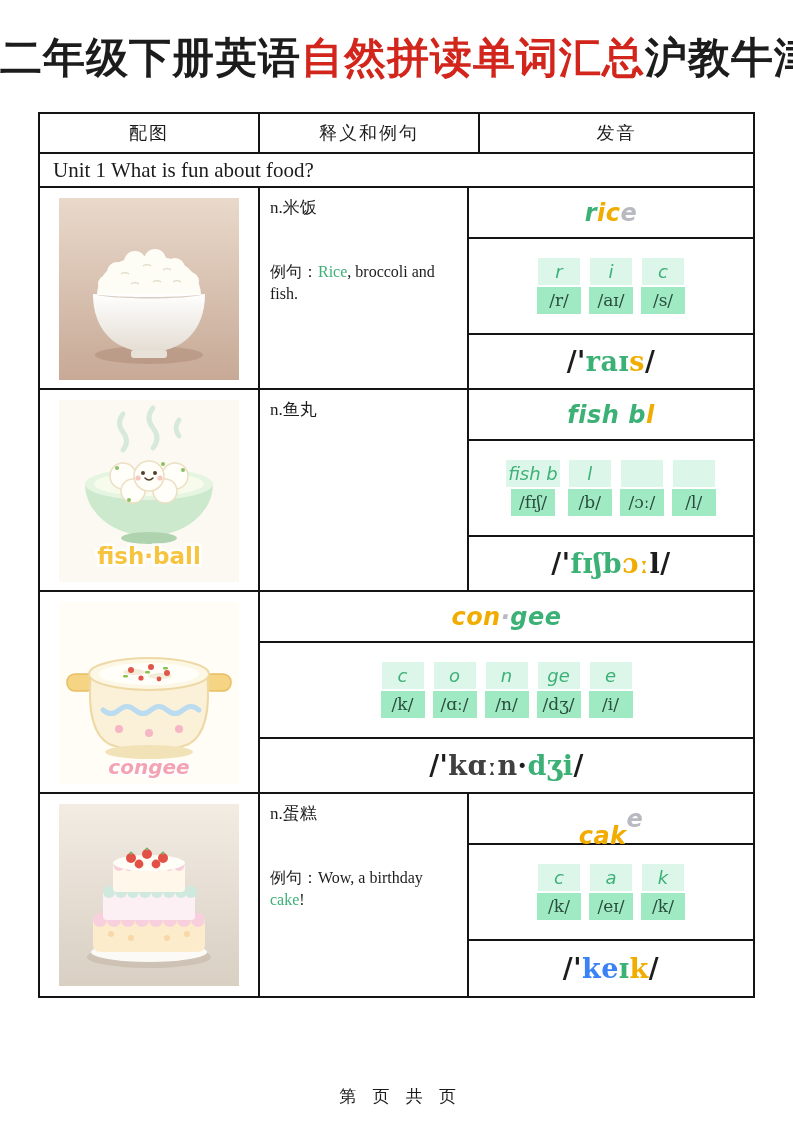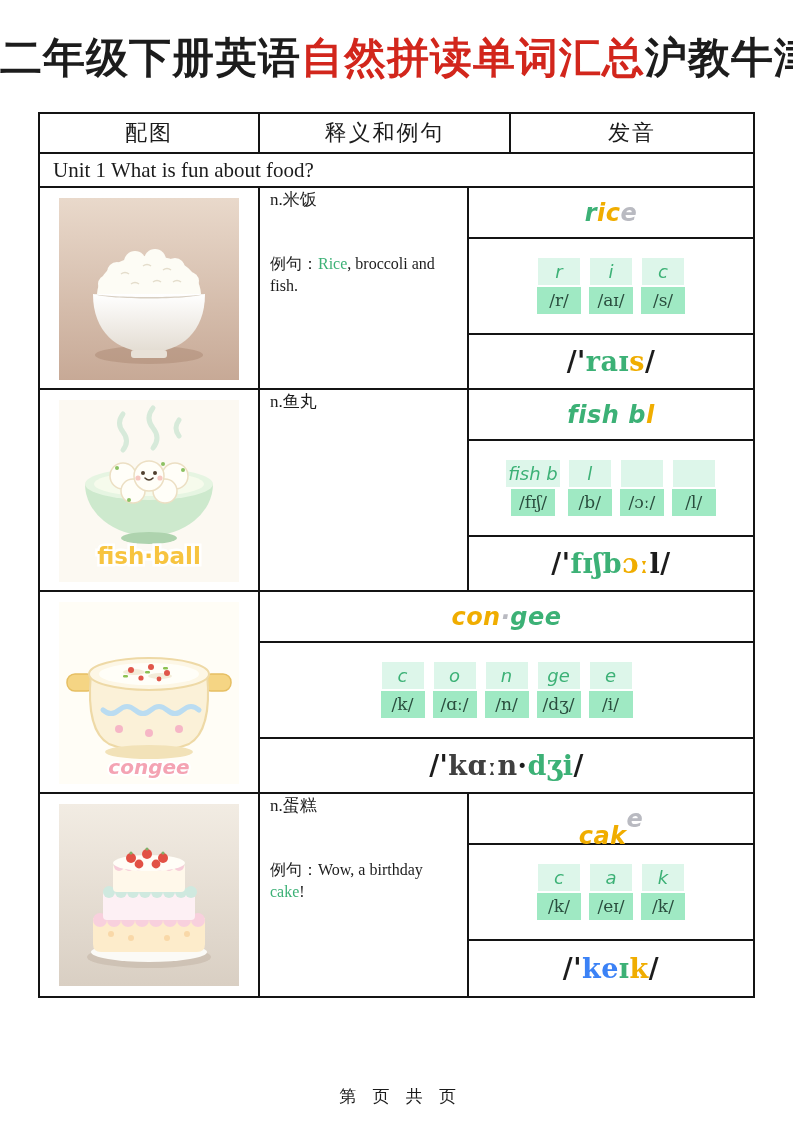--- a/index.html
+++ b/index.html
@@ -7,36 +7,36 @@
         font-family:"Liberation Serif",serif;color:#1c1c1c;}
 
   
   .doc-title{position:absolute;top:30px;left:0;right:0;text-align:center;white-space:nowrap;
              font-family:"Liberation Sans",sans-serif;font-weight:700;font-size:42px;letter-spacing:1px;}
 
   
   .doc-table{position:absolute;left:38px;top:112px;width:717px;border:2px solid #141414;box-sizing:border-box;}
   .doc-table *{box-sizing:border-box;}
   .header-row{display:flex;height:40px;border-bottom:2px solid #141414;}
-  .hcell{display:flex;align-items:center;justify-content:center;font-size:22px;letter-spacing:2px;}
+  .hcell{display:flex;align-items:center;justify-content:center;font-size:18px;letter-spacing:2px;}
   .col1{width:220px;border-right:2px solid #141414;}
-  .col2{width:251px;border-right:2px solid #141414;}
+  .col2{width:220px;border-right:2px solid #141414;}
   .col3{flex:1;}
   .unit-row{height:34px;border-bottom:2px solid #141414;display:flex;align-items:center;
             padding-left:13px;font-size:21px;}
   .word-row{display:flex;height:202px;border-bottom:2px solid #141414;}
   .word-row:last-child{border-bottom:none;}
 
   
   .cell-img{width:220px;border-right:2px solid #141414;display:flex;justify-content:center;align-items:flex-start;}
   .art{width:180px;height:182px;margin-top:10px;}
   .art svg{display:block;width:100%;height:100%;}
 
   
-  .cell-def{width:209px;border-right:2px solid #141414;padding:0 10px;font-size:17px;}
+  .cell-def{width:209px;border-right:2px solid #141414;padding:8px 10px;font-size:17px;}
   .example{margin-top:42px;font-size:16px;line-height:22px;}
 
   
   .cell-pron{flex:1;display:flex;flex-direction:column;}
   .pron-word{height:51px;border-bottom:2px solid #141414;display:flex;align-items:center;justify-content:center;
              font-family:"DejaVu Sans",sans-serif;font-style:italic;font-weight:600;font-size:24px;letter-spacing:.5px;}
   .pron-boxes{height:96px;border-bottom:2px solid #141414;display:flex;align-items:center;justify-content:center;gap:8px;}
   .pbox{display:flex;flex-direction:column;align-items:center;gap:2px;}
   .pbox-top{min-width:42px;height:27px;line-height:27px;text-align:center;background:var(--box-light);
             color:var(--green);font-family:"DejaVu Sans",sans-serif;font-style:italic;font-size:18px;

